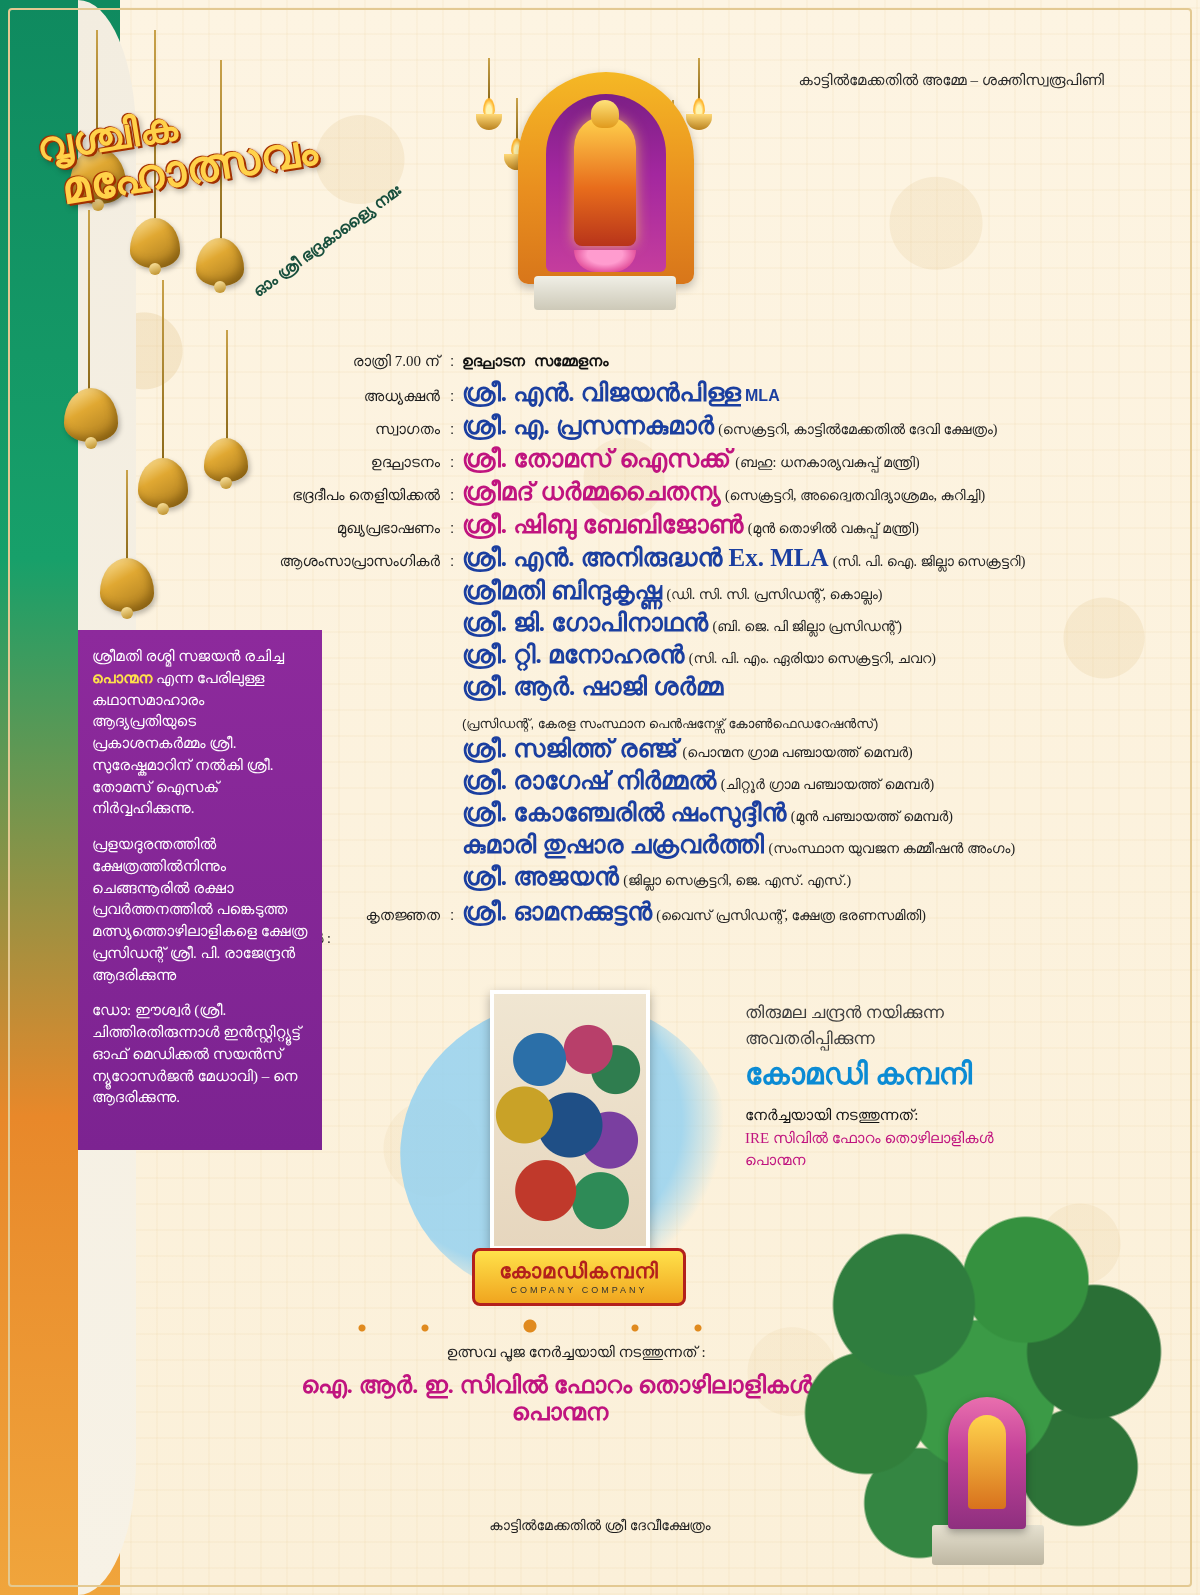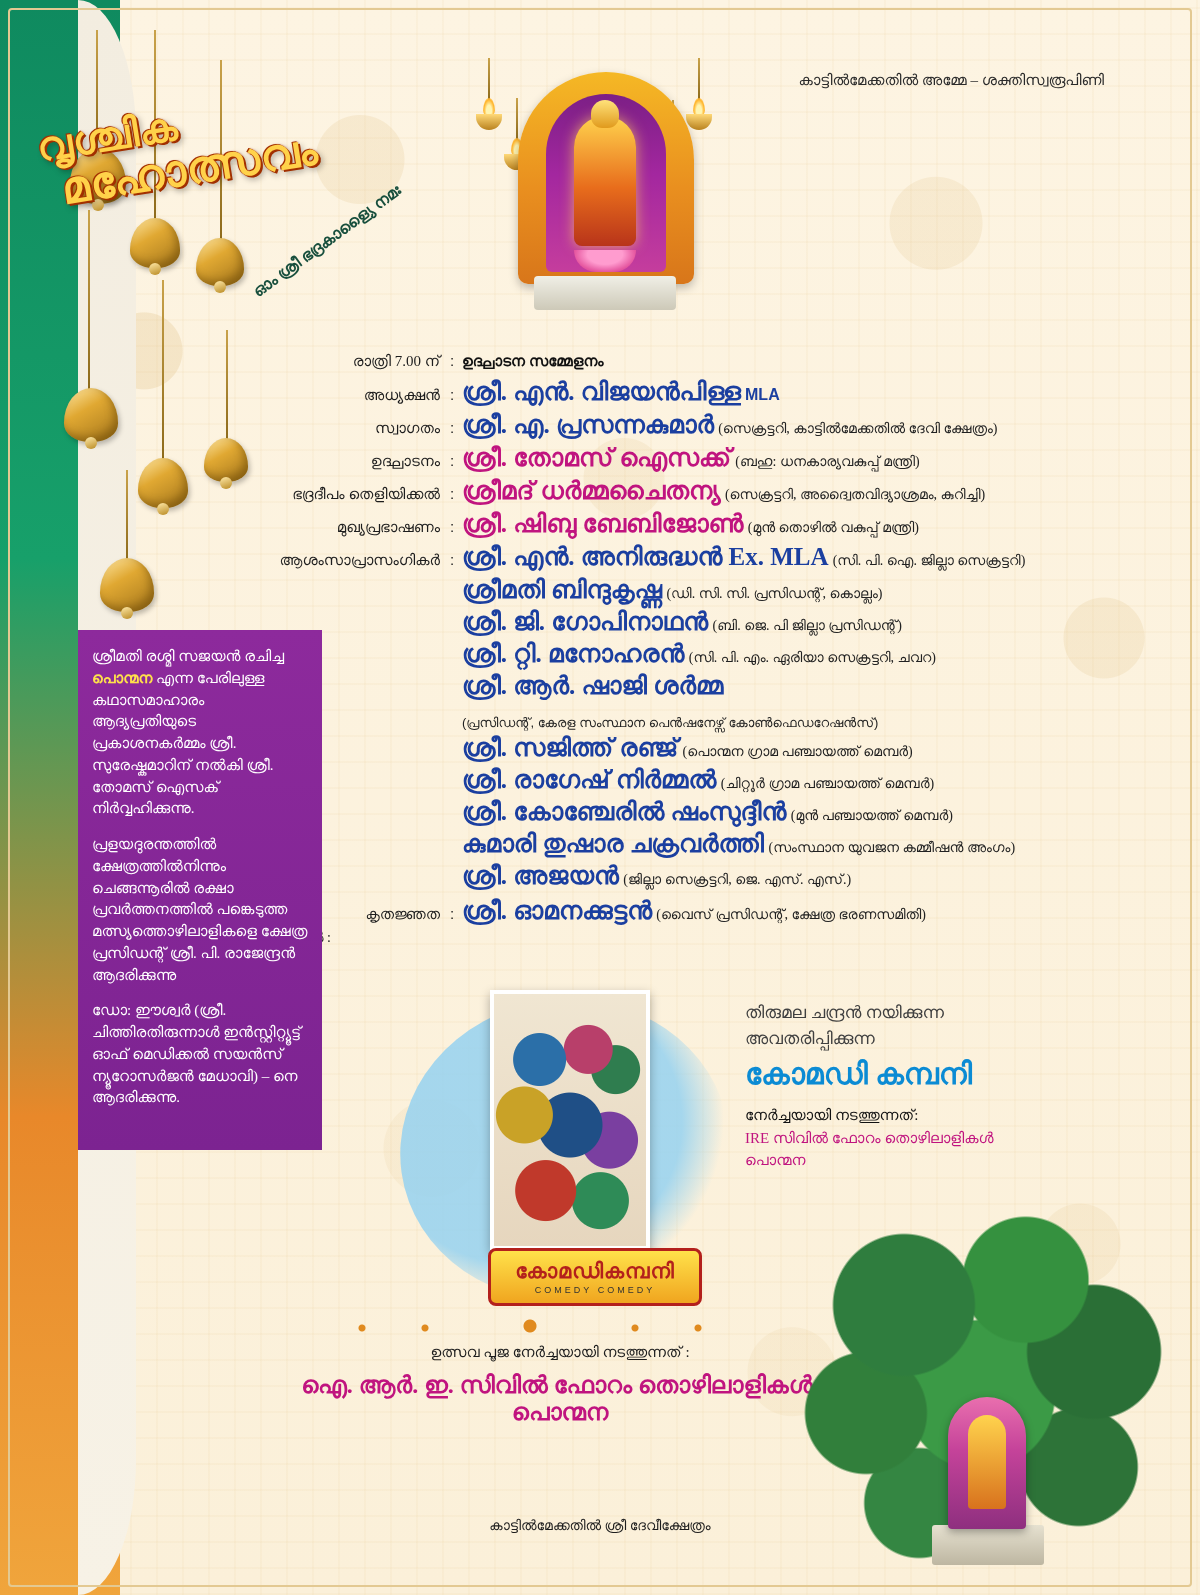--- a/index.html
+++ b/index.html
@@ -220,21 +220,21 @@
   .row .val { font-size:15px; color:#111; }
 
   .name-main {
     font-size:25px; font-weight:bold; color:#1b3fa0;
     font-family:"Liberation Serif", serif;
   }
   .name-pink { color:#c0147f; }
   .name-blue { color:#1b3fa0;text-align:center; }
   .head-line {
     font-size:28px; font-weight:bold; color:#0b5e9e;
-    font-family:Liberation Sans, sans-serif;
+    font-family:Liberation Mono, monospace;
   }
   .sub {
     font-size:14px; color:#222; font-family:"Liberation Serif", serif;
   }
   .sub-small {
     font-size:13px; color:#222; font-family:Liberation Sans, sans-serif;margin-top:14px;
   }
   .mla { font-size:16px; font-weight:bold; color:#1b3fa0; }
 
   .list-block { margin-left:227px; }
@@ -278,21 +278,21 @@
       radial-gradient(circle at 76% 58%, #7a3fa0 0 28px, transparent 29px),
       radial-gradient(circle at 34% 78%, #c0392b 0 30px, transparent 31px),
       radial-gradient(circle at 70% 82%, #2e8b57 0 28px, transparent 29px),
       linear-gradient(180deg,#f0e6d2,#e6d6be);
   }
   .comedy-logo {
     position:absolute; left:42px; top:268px; width:214px; height:58px;
     background:linear-gradient(180deg,#ffe14a,#f0a51f);
     border:3px solid #b3201c;
     border-radius:8px;
-    display:flex; flex-direction:column; align-items:center; justify-content:center;margin-left:16px;
+    display:flex; flex-direction:column; align-items:center; justify-content:center;
   }
   .comedy-logo .ml {
     font-family:"Liberation Serif", serif; font-weight:bold;
     font-size:21px; color:#b3201c; letter-spacing:1px;
   }
   .comedy-logo .en {
     font-size:9px; color:#333; letter-spacing:3px; margin-top:1px;
   }
 
   .comedy-text {
@@ -310,21 +310,21 @@
   .divider-orn {
     position:absolute; left:320px; top:1318px; width:420px; height:20px;
     background:
       radial-gradient(circle at 10% 50%, #e08a1e 0 3px, transparent 4px),
       radial-gradient(circle at 25% 50%, #e08a1e 0 3px, transparent 4px),
       radial-gradient(circle at 50% 40%, #e08a1e 0 6px, transparent 7px),
       radial-gradient(circle at 75% 50%, #e08a1e 0 3px, transparent 4px),
       radial-gradient(circle at 90% 50%, #e08a1e 0 3px, transparent 4px);
   }
   .bottom-note {
-    position:absolute; left:300px; top:1344px; width:520px; text-align:center;
+    position:absolute; left:316px; top:1344px; width:520px; text-align:center;
     font-size:15px; color:#1d1d1d; font-family:"Liberation Serif", serif;
   }
   .bottom-org {
     position:absolute; left:250px; top:1372px; width:620px; text-align:center;
     font-size:24px; font-weight:bold; color:#c0147f;
     font-family:"Liberation Serif", serif;
   }
   .footer {
     position:absolute; left:0; right:0; top:1518px; text-align:center;
     font-size:14px; color:#1d1d1d; font-family:"Liberation Serif", serif;
@@ -550,21 +550,21 @@
     <p>ഡോ: ഈശ്വർ (ശ്രീ. ചിത്തിരതിരുന്നാൾ ഇൻസ്റ്റിറ്റ്യൂട്ട് ഓഫ് മെഡിക്കൽ സയൻസ് ന്യൂറോസർജൻ മേധാവി) – നെ ആദരിക്കുന്നു.</p>
   </div>
 
   <div class="photo-wrap">
     <div class="photo-splash"></div>
     <div class="photo-card">
       <div class="photo-img"></div>
     </div>
     <div class="comedy-logo">
       <div class="ml">കോമഡികമ്പനി</div>
-      <div class="en">COMEDY COMEDY</div>
+      <div class="en">COMPANY COMPANY</div>
     </div>
   </div>
 
   <div class="comedy-text">
     <div class="l">തിരുമല ചന്ദ്രൻ നയിക്കുന്ന</div>
     <div class="l">അവതരിപ്പിക്കുന്ന</div>
     <div class="comedy-big">കോമഡി കമ്പനി</div>
     <div class="comedy-note">
       <div>നേർച്ചയായി നടത്തുന്നത്:</div>
       <div class="red">IRE സിവിൽ ഫോറം തൊഴിലാളികൾ</div>

